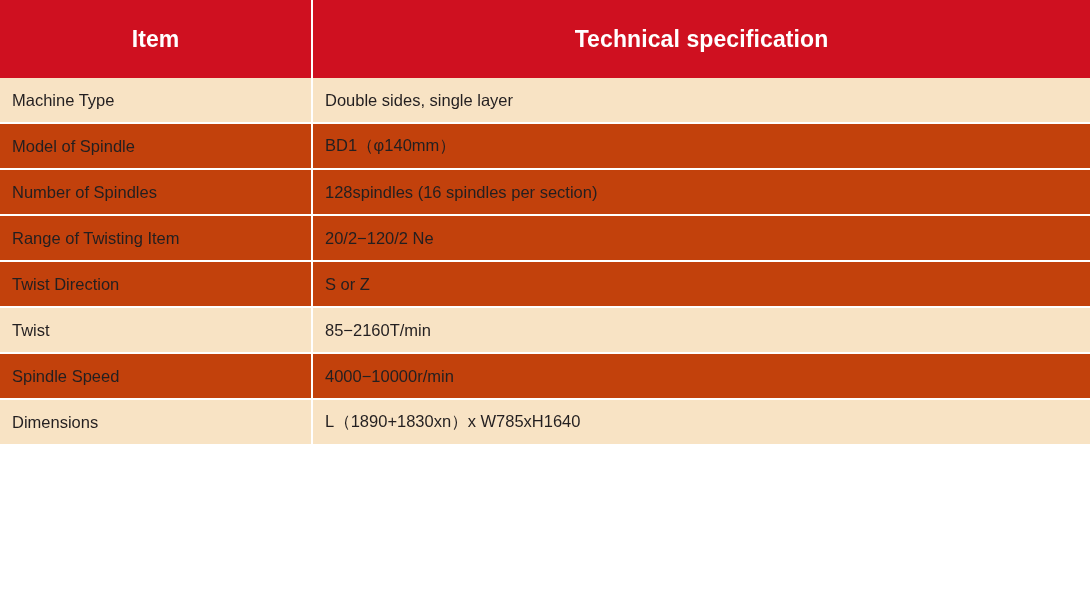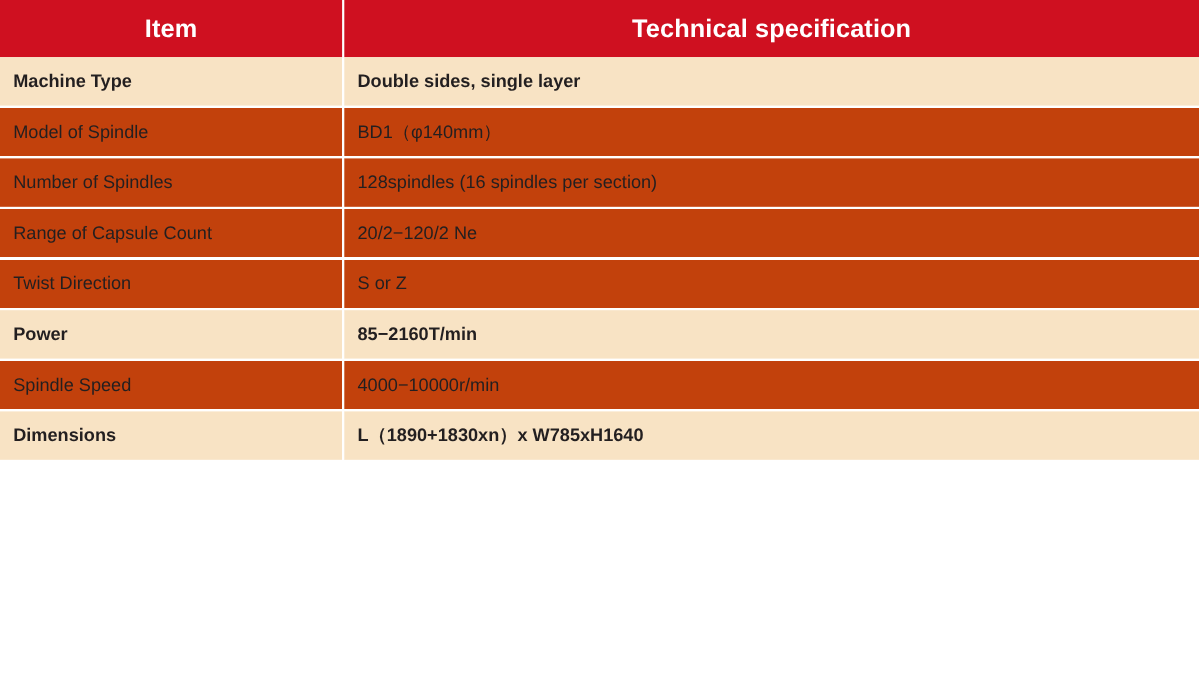--- a/index.html
+++ b/index.html
@@ -22,21 +22,21 @@
   .spec-table col.col-item { width: 312px; }
   .spec-table col.col-spec { width: 778px; }
 
   .spec-table thead th {
     background: #cf1020;
     color: #ffffff;
     font-size: 23px;
     font-weight: bold;
     height: 44px;
     line-height: 44px;
-    padding: 4px;
+    padding: 17px;
     text-align: center;
     vertical-align: middle;
     border: none;
     letter-spacing: 0.1px;
   }
   .spec-table thead th.th-item {
     border-right: 2px solid #ffffff;
   }
 
   .spec-table tbody td {
@@ -44,21 +44,20 @@
     padding: 0 0 0 12px;
     font-size: 16.5px;
     color: #231f20;
     vertical-align: middle;
     border: none;
     white-space: nowrap;
     overflow: hidden;
   }
   .spec-table tbody tr.row-odd td {
     background: #f8e3c4;
-    font-weight: bold;
   }
   .spec-table tbody tr.row-even td {
     background: #c2410c;
   }
   .spec-table tbody td.cell-item {
     border-right: 2px solid #ffffff;
   }
   .spec-table tbody tr td {
     border-bottom: 2px solid #ffffff;
   }
@@ -87,29 +86,29 @@
       </tr>
       <tr class="row-even">
         <td class="cell-item">Model of Spindle</td>
         <td class="cell-spec">BD1（φ140mm）</td>
       </tr>
       <tr class="row-even">
         <td class="cell-item">Number of Spindles</td>
         <td class="cell-spec">128spindles (16 spindles per section)</td>
       </tr>
       <tr class="row-even">
-        <td class="cell-item">Range of Capsule Count</td>
+        <td class="cell-item">Range of Twisting Item</td>
         <td class="cell-spec">20/2−120/2 Ne</td>
       </tr>
       <tr class="row-even">
         <td class="cell-item">Twist Direction</td>
         <td class="cell-spec">S or Z</td>
       </tr>
       <tr class="row-odd">
-        <td class="cell-item">Power</td>
+        <td class="cell-item">Twist</td>
         <td class="cell-spec">85−2160T/min</td>
       </tr>
       <tr class="row-even">
         <td class="cell-item">Spindle Speed</td>
         <td class="cell-spec">4000−10000r/min</td>
       </tr>
       <tr class="row-odd">
         <td class="cell-item">Dimensions</td>
         <td class="cell-spec">L（1890+1830xn）x W785xH1640</td>
       </tr>

